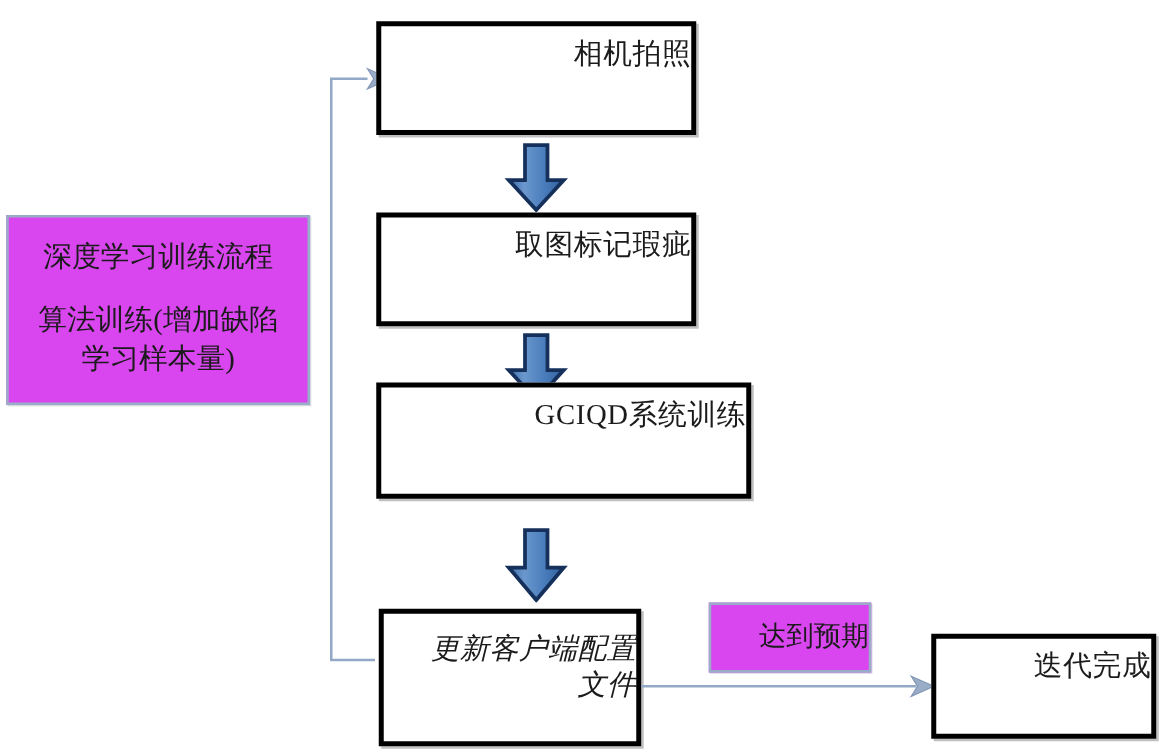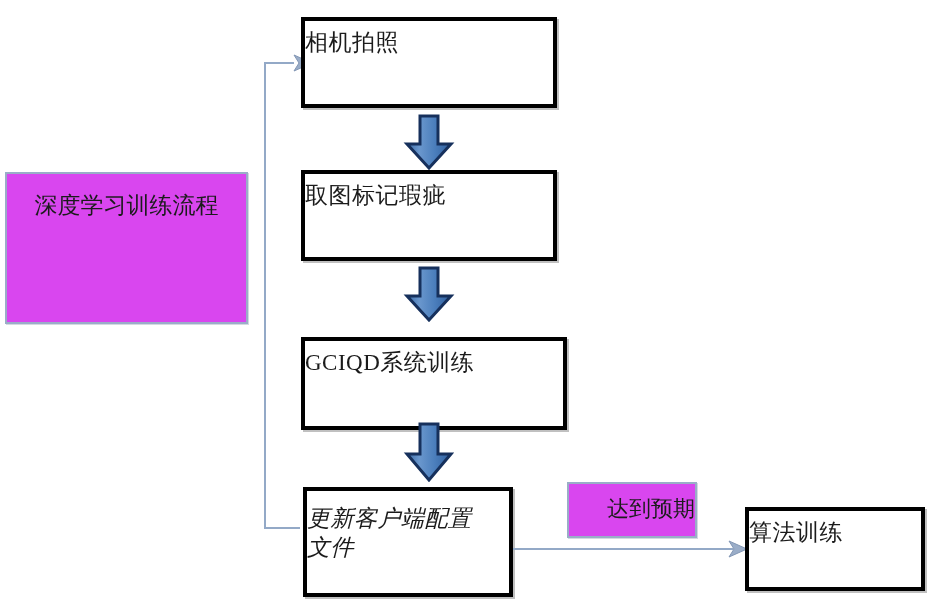--- a/index.html
+++ b/index.html
@@ -23,21 +23,21 @@
     position: absolute;
     box-sizing: border-box;
     background: #ffffff;
     border: 4px solid #000000;
     box-shadow: 2px 2px 0 rgba(140,140,140,0.55);
   }
   .proc-box .box-text {
     position: absolute;
     left: 0;
     right: 0;
-    text-align: left;
+    text-align: right;
     color: #1b1b1b;
     font-size: 23px;
     line-height: 1.25;
     letter-spacing: 0.5px;
     white-space: pre-line;
   }
   .proc-box .box-text.top-aligned { top: 8px; }
   .proc-box .box-text.mid-aligned { top: 14px; }
 
   
@@ -87,20 +87,22 @@
 
 <div id="canvas">
 
   <svg class="connector" style="left:250px; top:45px; width:70px; height:500px;" viewBox="0 0 70 500">
     <polyline points="50,483 15,483 15,18 44,18" fill="none" stroke="#93a9c7" stroke-width="2"></polyline>
     <polygon points="44,10 62,18 44,26 49,18" fill="#9aadc8" stroke="#8296b4" stroke-width="1"></polygon>
   </svg>
 
   <div class="thin-box" id="note-box" style="left:5px; top:172px; width:243px; height:152px;">
     <div class="note-line" style="top:16px;">深度学习训练流程</div>
+    <div class="note-line" style="top:66px;">算法训练(增加缺陷
+学习样本量)</div>
   </div>
 
   <div class="proc-box" style="left:301px; top:17px; width:256px; height:91px;">
     <div class="box-text top-aligned">相机拍照</div>
   </div>
 
   <svg class="block-arrow" style="left:403px; top:114px; width:52px; height:56px;" viewBox="0 0 52 56">
     <defs>
       <linearGradient id="ga1" x1="0" y1="0" x2="1" y2="0">
         <stop offset="0%" stop-color="#3c6ca8"></stop>
@@ -121,21 +123,21 @@
       <linearGradient id="ga2" x1="0" y1="0" x2="1" y2="0">
         <stop offset="0%" stop-color="#3c6ca8"></stop>
         <stop offset="28%" stop-color="#6a97cd"></stop>
         <stop offset="62%" stop-color="#4c7fbd"></stop>
         <stop offset="100%" stop-color="#2f5f9e"></stop>
       </linearGradient>
     </defs>
     <polygon points="17,2 35,2 35,30 48,30 26,54 4,30 17,30" fill="url(#ga2)" stroke="#16305c" stroke-width="3" stroke-linejoin="miter"></polygon>
   </svg>
 
-  <div class="proc-box" style="left:301px; top:337px; width:266px; height:93px;padding-left:24px;">
+  <div class="proc-box" style="left:301px; top:306px; width:300px; height:93px;padding-left:24px;">
     <div class="box-text top-aligned">GCIQD系统训练</div>
   </div>
 
   <svg class="block-arrow" style="left:403px; top:422px; width:52px; height:60px;" viewBox="0 0 52 60">
     <defs>
       <linearGradient id="ga3" x1="0" y1="0" x2="1" y2="0">
         <stop offset="0%" stop-color="#3c6ca8"></stop>
         <stop offset="28%" stop-color="#6a97cd"></stop>
         <stop offset="62%" stop-color="#4c7fbd"></stop>
         <stop offset="100%" stop-color="#2f5f9e"></stop>
@@ -152,16 +154,16 @@
   <div class="thin-box" style="left:567px; top:482px; width:130px; height:56px;">
     <div class="thin-text" style="top:9px;">达到预期</div>
   </div>
 
   <svg class="connector" style="left:511px; top:536px; width:240px; height:26px;" viewBox="0 0 240 26">
     <line x1="2" y1="13" x2="222" y2="13" stroke="#93a9c7" stroke-width="2"></line>
     <polygon points="218,5 236,13 218,21 223,13" fill="#9aadc8" stroke="#8296b4" stroke-width="1"></polygon>
   </svg>
 
   <div class="proc-box" style="left:745px; top:507px; width:180px; height:84px;">
-    <div class="box-text top-aligned">算法训练</div>
+    <div class="box-text top-aligned">迭代完成</div>
   </div>
 
 </div>
 
 </body></html>

